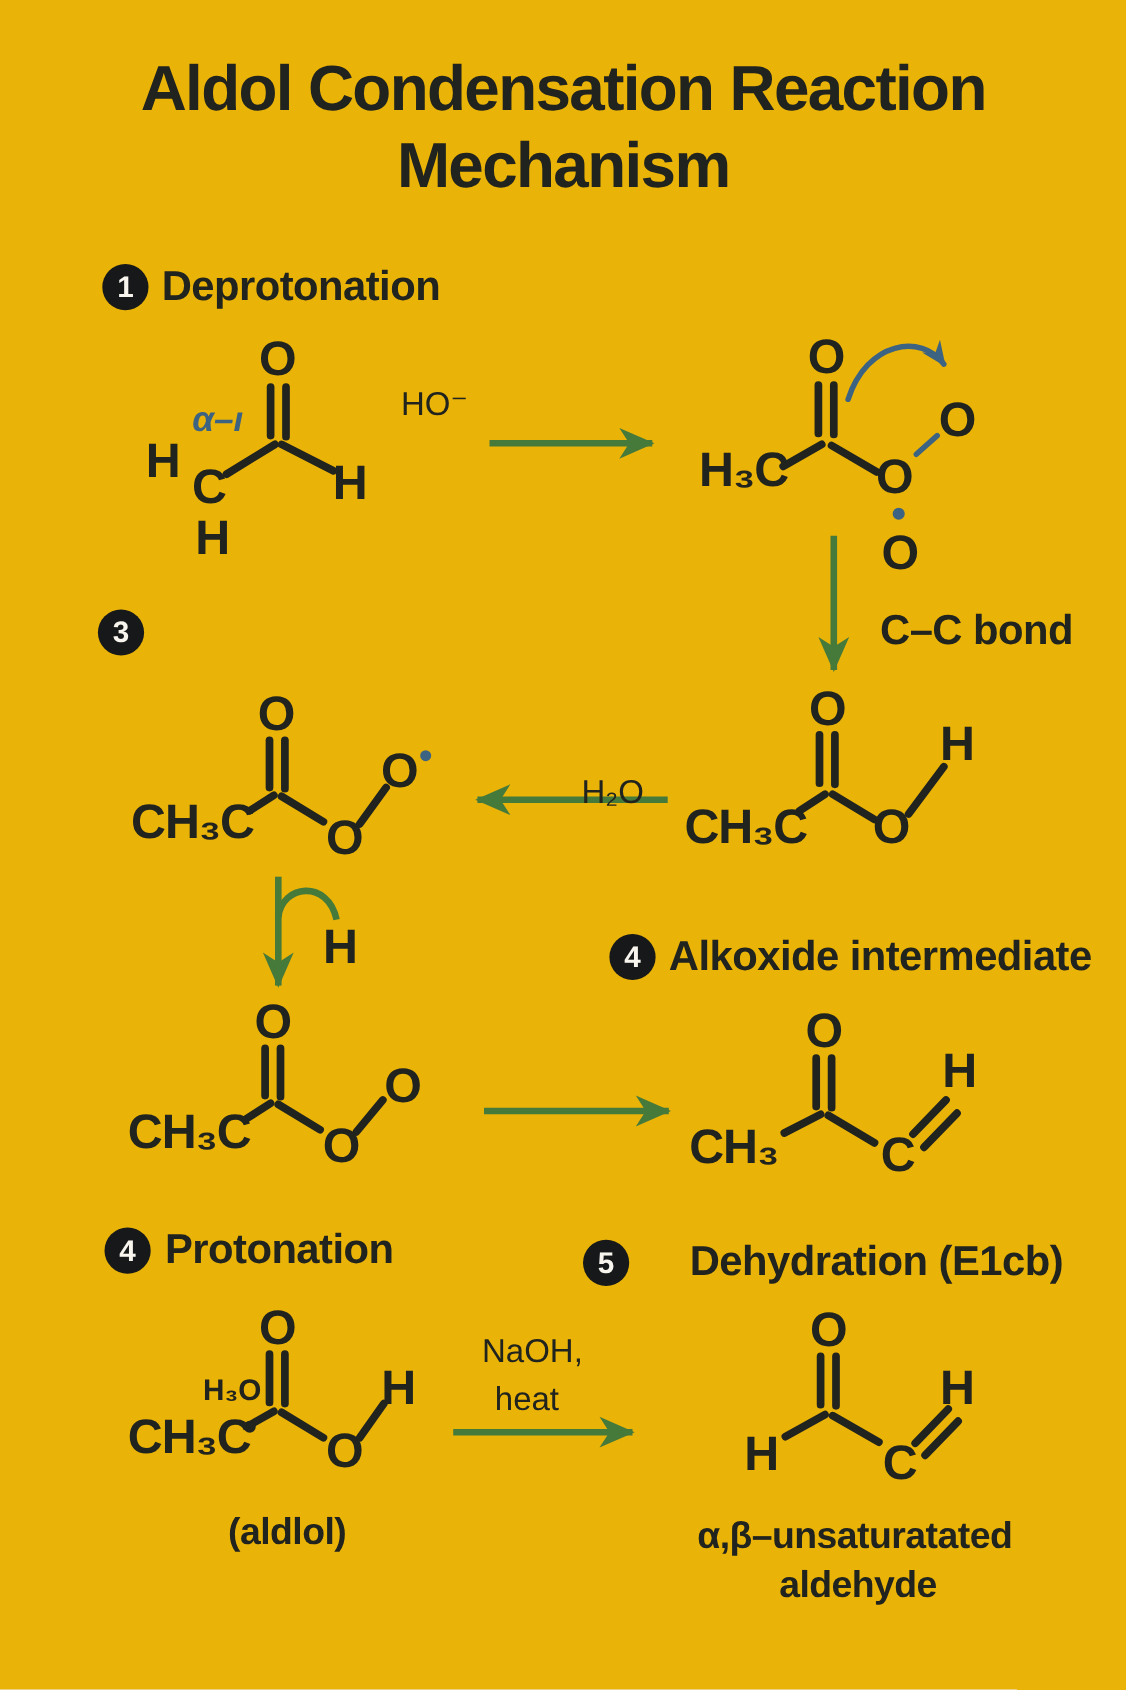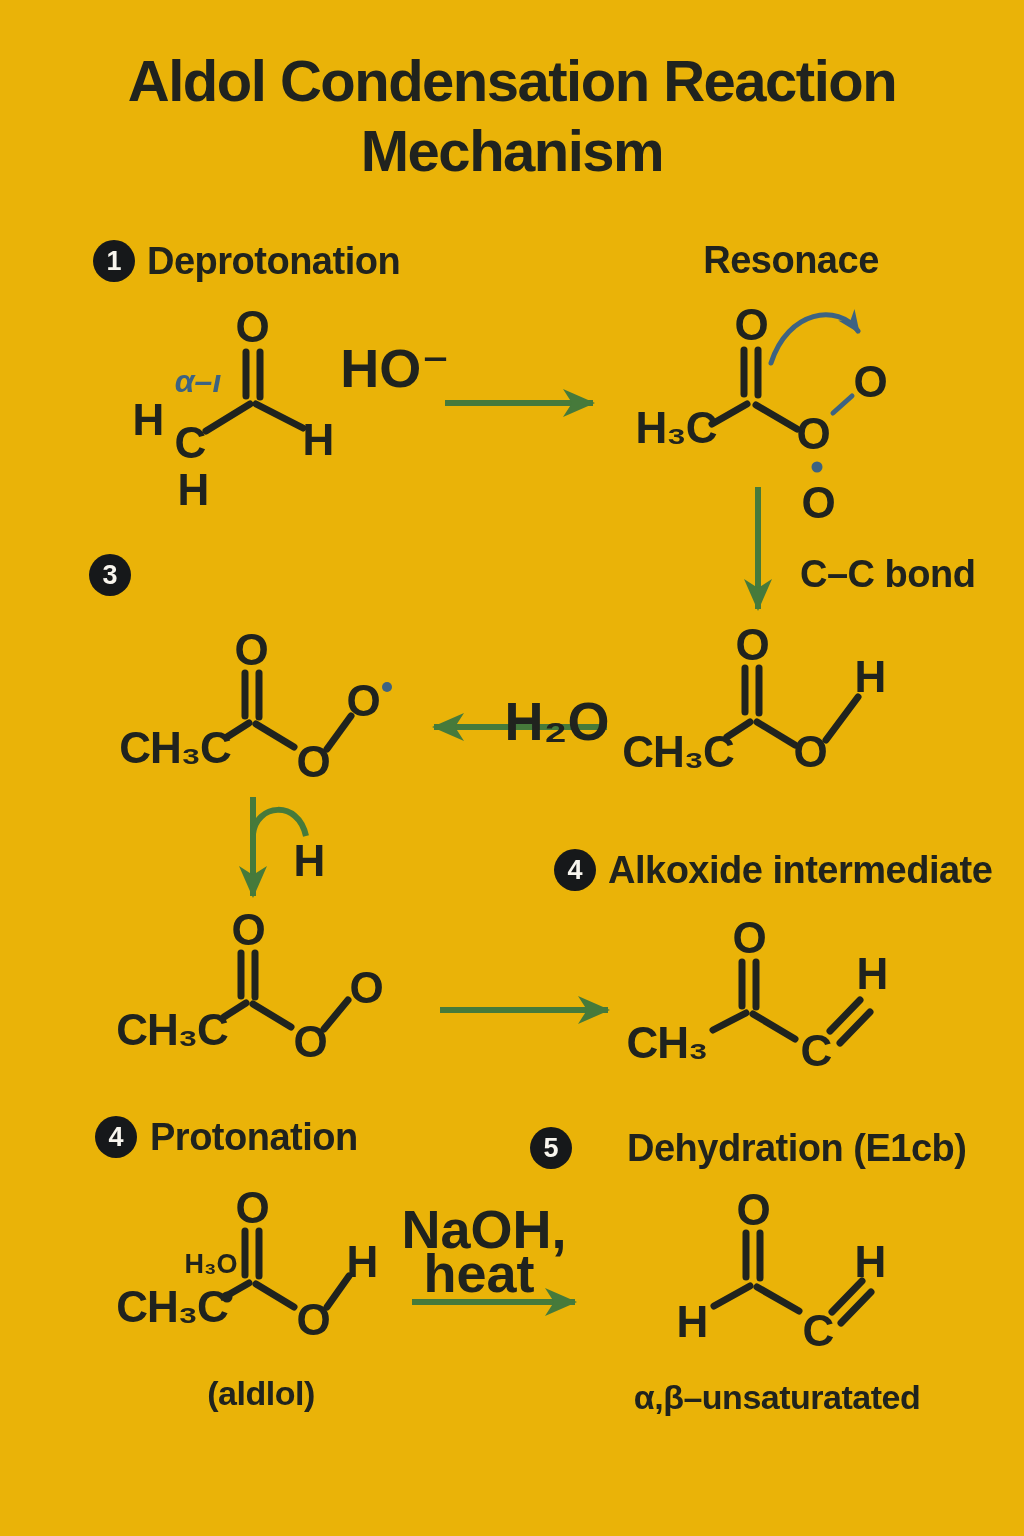--- a/index.html
+++ b/index.html
@@ -18,21 +18,21 @@
   .title-inner{max-width:880px;margin:0 auto;}
   .step-label{font-size:38px;font-weight:700;letter-spacing:-0.5px;white-space:nowrap;}
   .vmid{transform:translateY(-50%);}
   .badge{
     width:42px;height:42px;border-radius:50%;background:#16181a;color:#f8f5ee;
     display:flex;align-items:center;justify-content:center;
     font-size:27px;font-weight:700;transform:translate(-50%,-50%);
   }
   .atom{font-size:44px;font-weight:600;letter-spacing:-1px;}
   .atom-sm{font-size:27px;font-weight:600;}
-  .reagent{font-size:54px;font-weight:700;}
+  .reagent{font-size:30px;font-weight:400;}
   .caption{font-size:34px;font-weight:600;letter-spacing:-0.5px;}
   .blue{color:#3d6382;}
   .alpha-label{font-size:32px;font-weight:600;font-style:italic;}
   svg.layer{position:absolute;left:0;top:0;pointer-events:none;}
   .bond{stroke:#20231e;stroke-width:7;stroke-linecap:round;fill:none;}
   .garrow{stroke:#467a3b;stroke-width:6;stroke-linecap:butt;fill:none;}
   .bcurve{stroke:#3d6382;stroke-width:5;fill:none;stroke-linecap:round;}
 </style>
 </head>
 <body>
@@ -132,21 +132,20 @@
     </g>
   </svg>
 
   <div class="abs title">
     <div class="title-inner">Aldol Condensation Reaction Mechanism</div>
   </div>
 
   <div class="abs badge" style="left:114px;top:261px;">1</div>
   <div class="abs step-label vmid" style="left:147px;top:261px;">Deprotonation</div>
 
-  <div class="abs step-label ctr" style="left:791px;top:260px;">Resonace</div>
 
   <div class="abs atom ctr" style="left:252px;top:327px;">O</div>
   <div class="abs alpha-label blue ctr" style="left:198px;top:381px;">α–ı</div>
   <div class="abs atom ctr" style="left:148px;top:420px;">H</div>
   <div class="abs atom ctr" style="left:190px;top:443px;">C</div>
   <div class="abs atom ctr" style="left:318px;top:440px;">H</div>
   <div class="abs atom ctr" style="left:193px;top:490px;">H</div>
   <div class="abs reagent ctr" style="left:395px;top:368px;">HO⁻</div>
 
   <div class="abs atom ctr" style="left:751px;top:325px;">O</div>
@@ -201,14 +200,15 @@
 
   <div class="abs reagent ctr" style="left:484px;top:1229px;">NaOH,</div>
   <div class="abs reagent ctr" style="left:479px;top:1273px;">heat</div>
 
   <div class="abs atom ctr" style="left:753px;top:1210px;">O</div>
   <div class="abs atom ctr" style="left:692px;top:1322px;">H</div>
   <div class="abs atom ctr" style="left:818px;top:1331px;">C</div>
   <div class="abs atom ctr" style="left:870px;top:1262px;">H</div>
 
   <div class="abs caption ctr" style="left:777px;top:1397px;">α,β–unsaturatated</div>
+  <div class="abs caption ctr" style="left:780px;top:1441px;">aldehyde</div>
 
 </div>
 
 </body></html>

